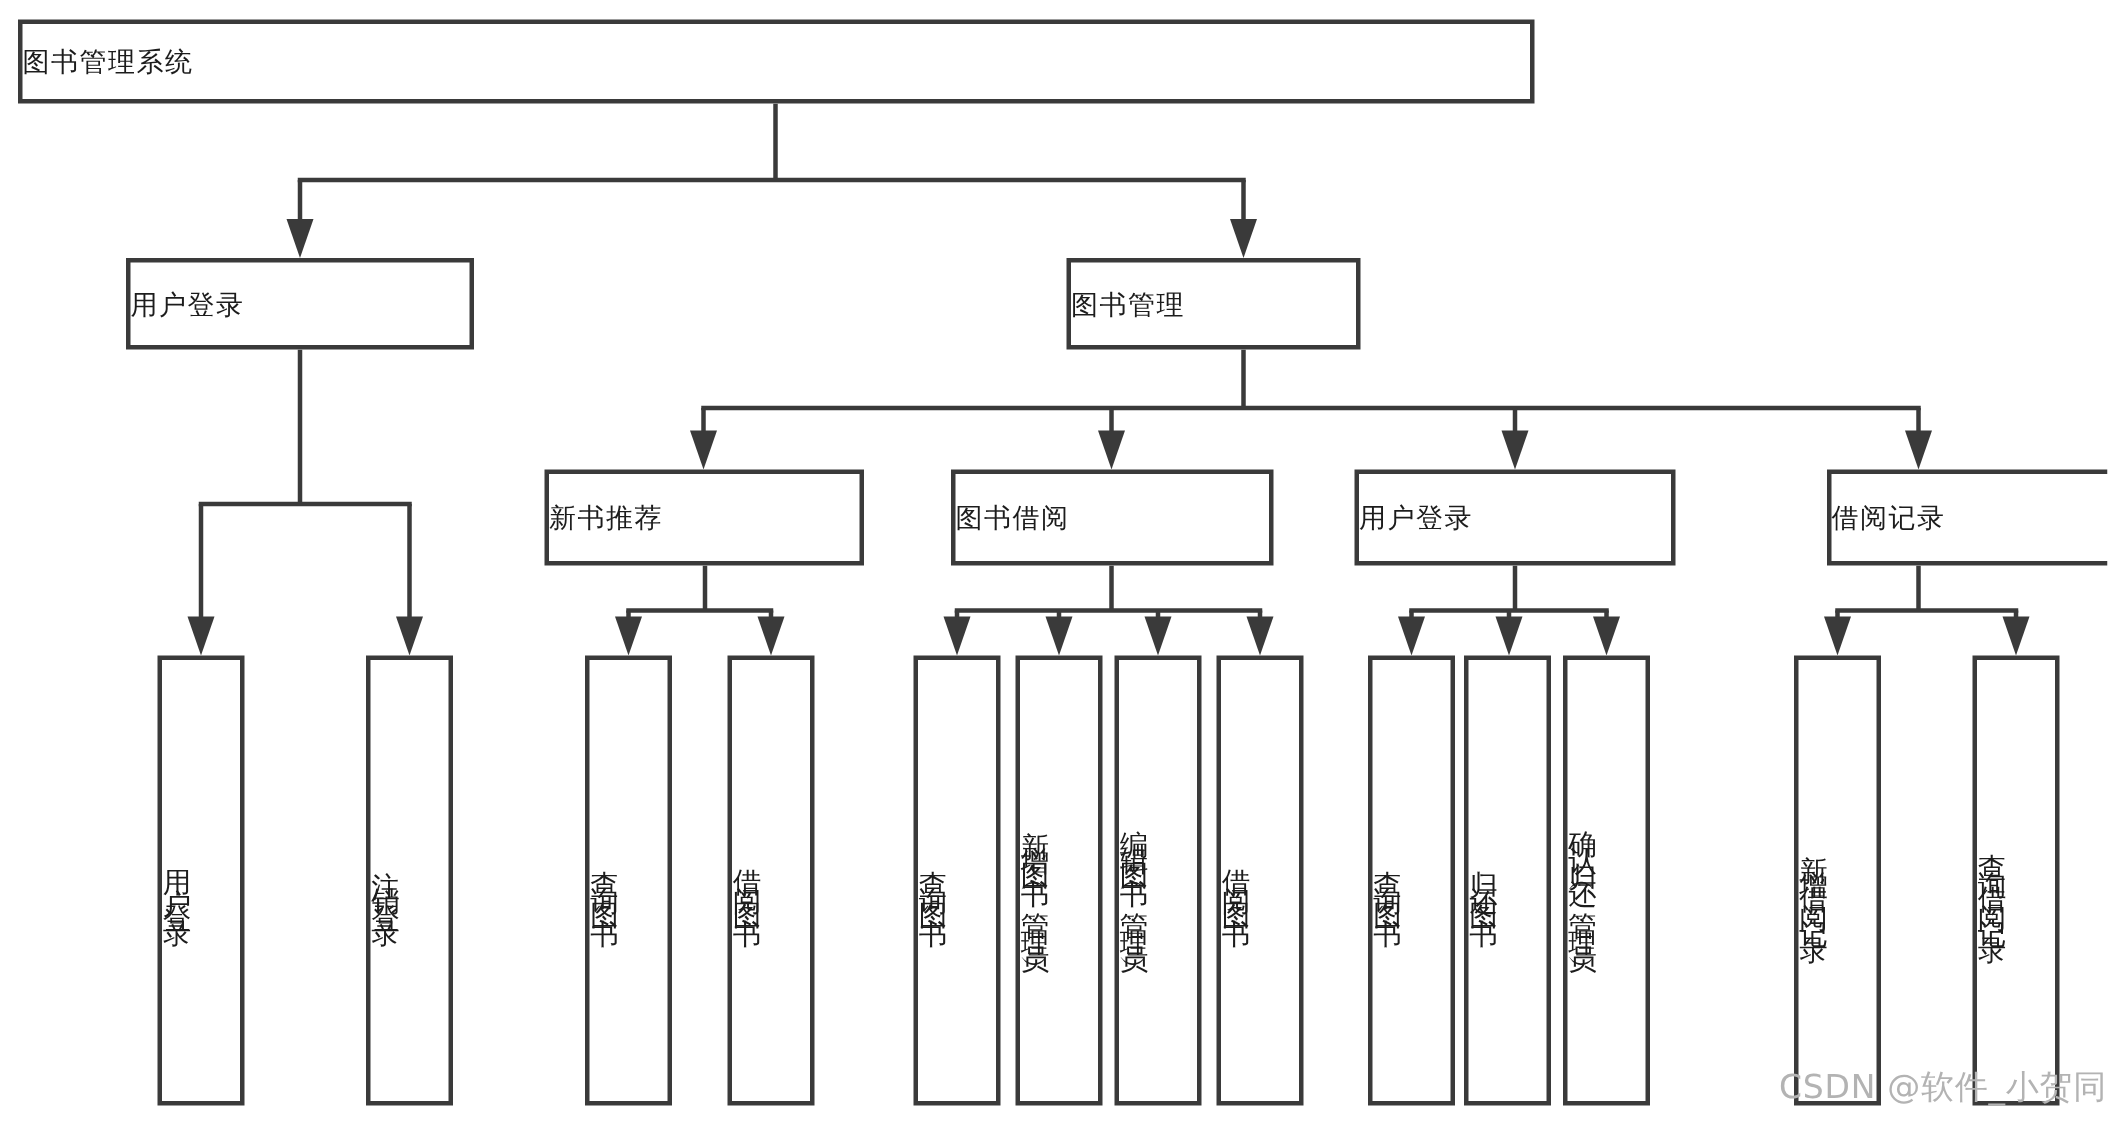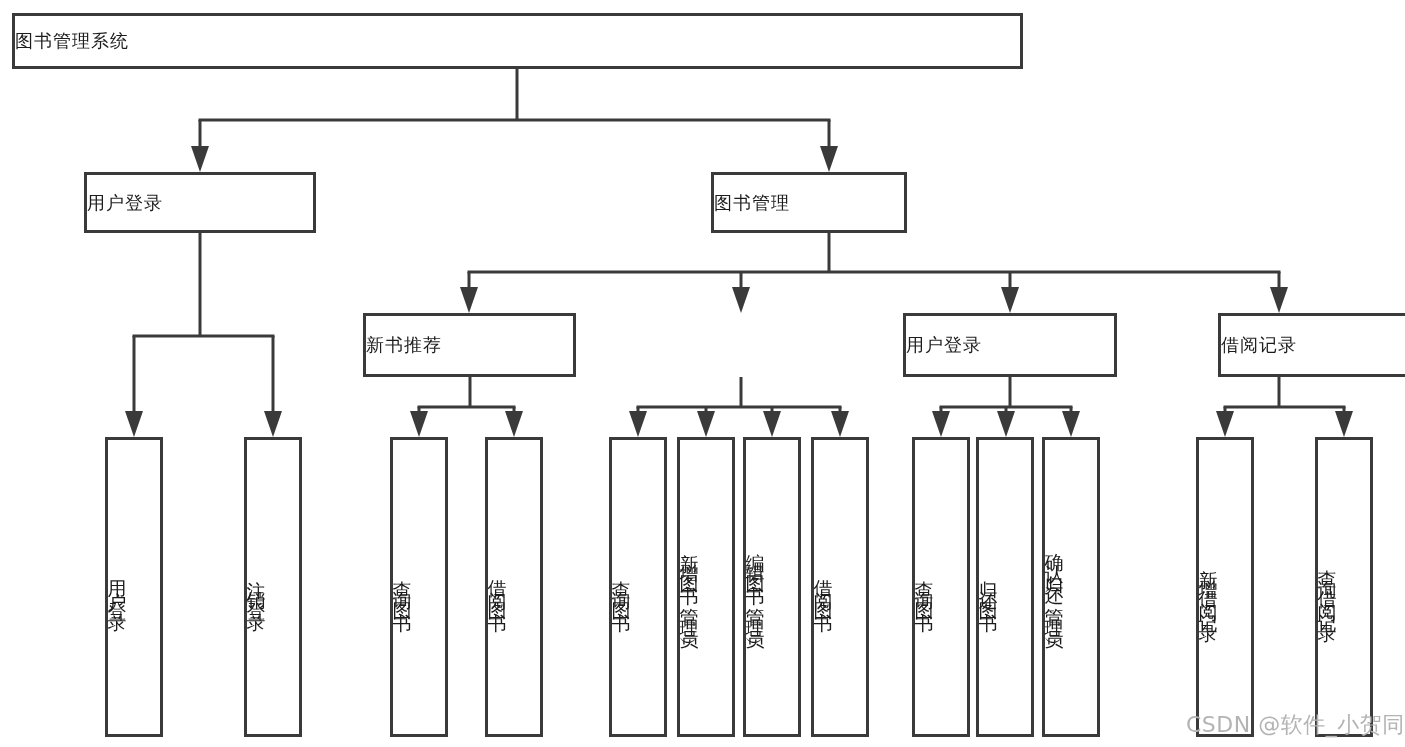--- a/index.html
+++ b/index.html
@@ -144,20 +144,23 @@
   <div class="node h" style="left:84px;top:172px;width:232px;height:61px">
     <span>用户登录</span>
   </div>
   <div class="node h" style="left:711px;top:172px;width:196px;height:61px">
     <span>图书管理</span>
   </div>
 
   <div class="node h" style="left:363px;top:313px;width:213px;height:64px">
     <span>新书推荐</span>
   </div>
+  <div class="node h" style="left:634px;top:313px;width:215px;height:64px">
+    <span>图书借阅</span>
+  </div>
   <div class="node h" style="left:903px;top:313px;width:214px;height:64px">
     <span>用户登录</span>
   </div>
   <div class="node h" style="left:1218px;top:313px;width:245px;height:64px">
     <span>借阅记录</span>
   </div>
 
   <div class="node v" style="left:105px;top:437px;width:58px;height:300px">
     <span>用户登录</span>
   </div>

